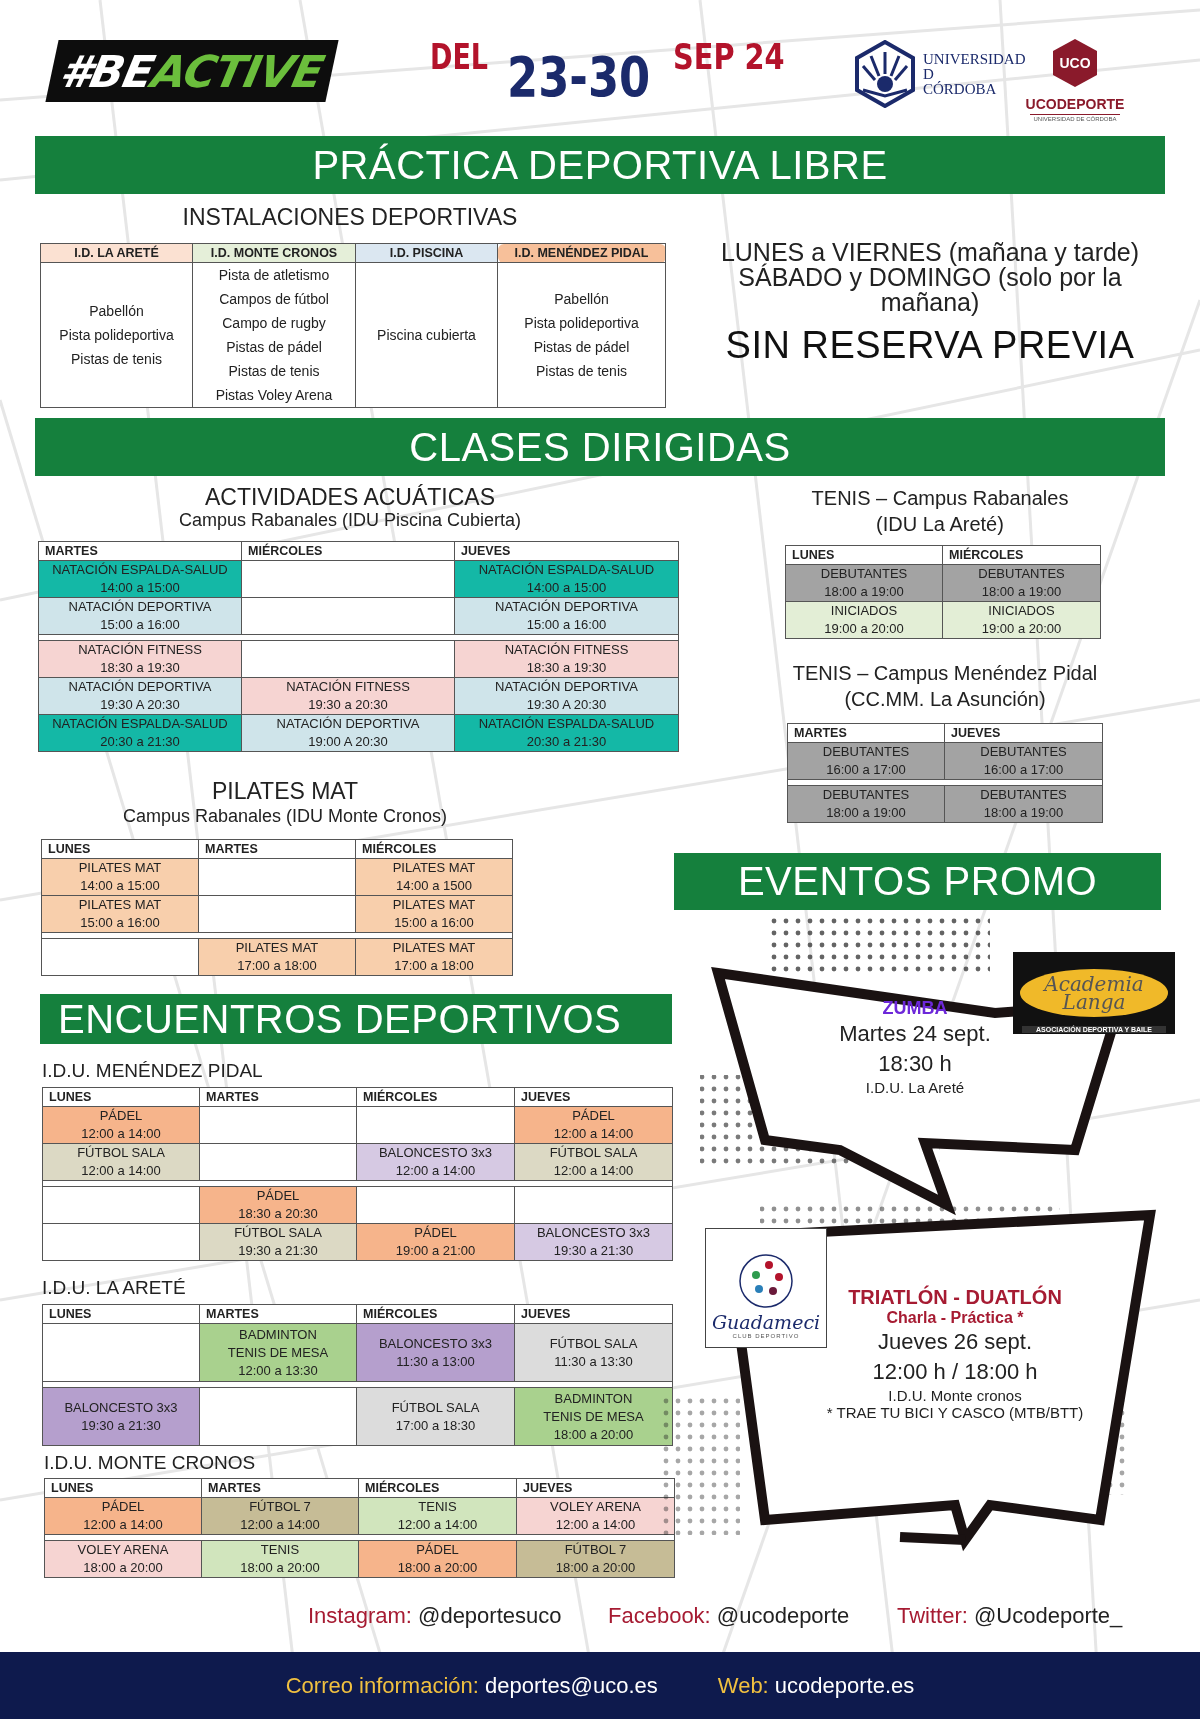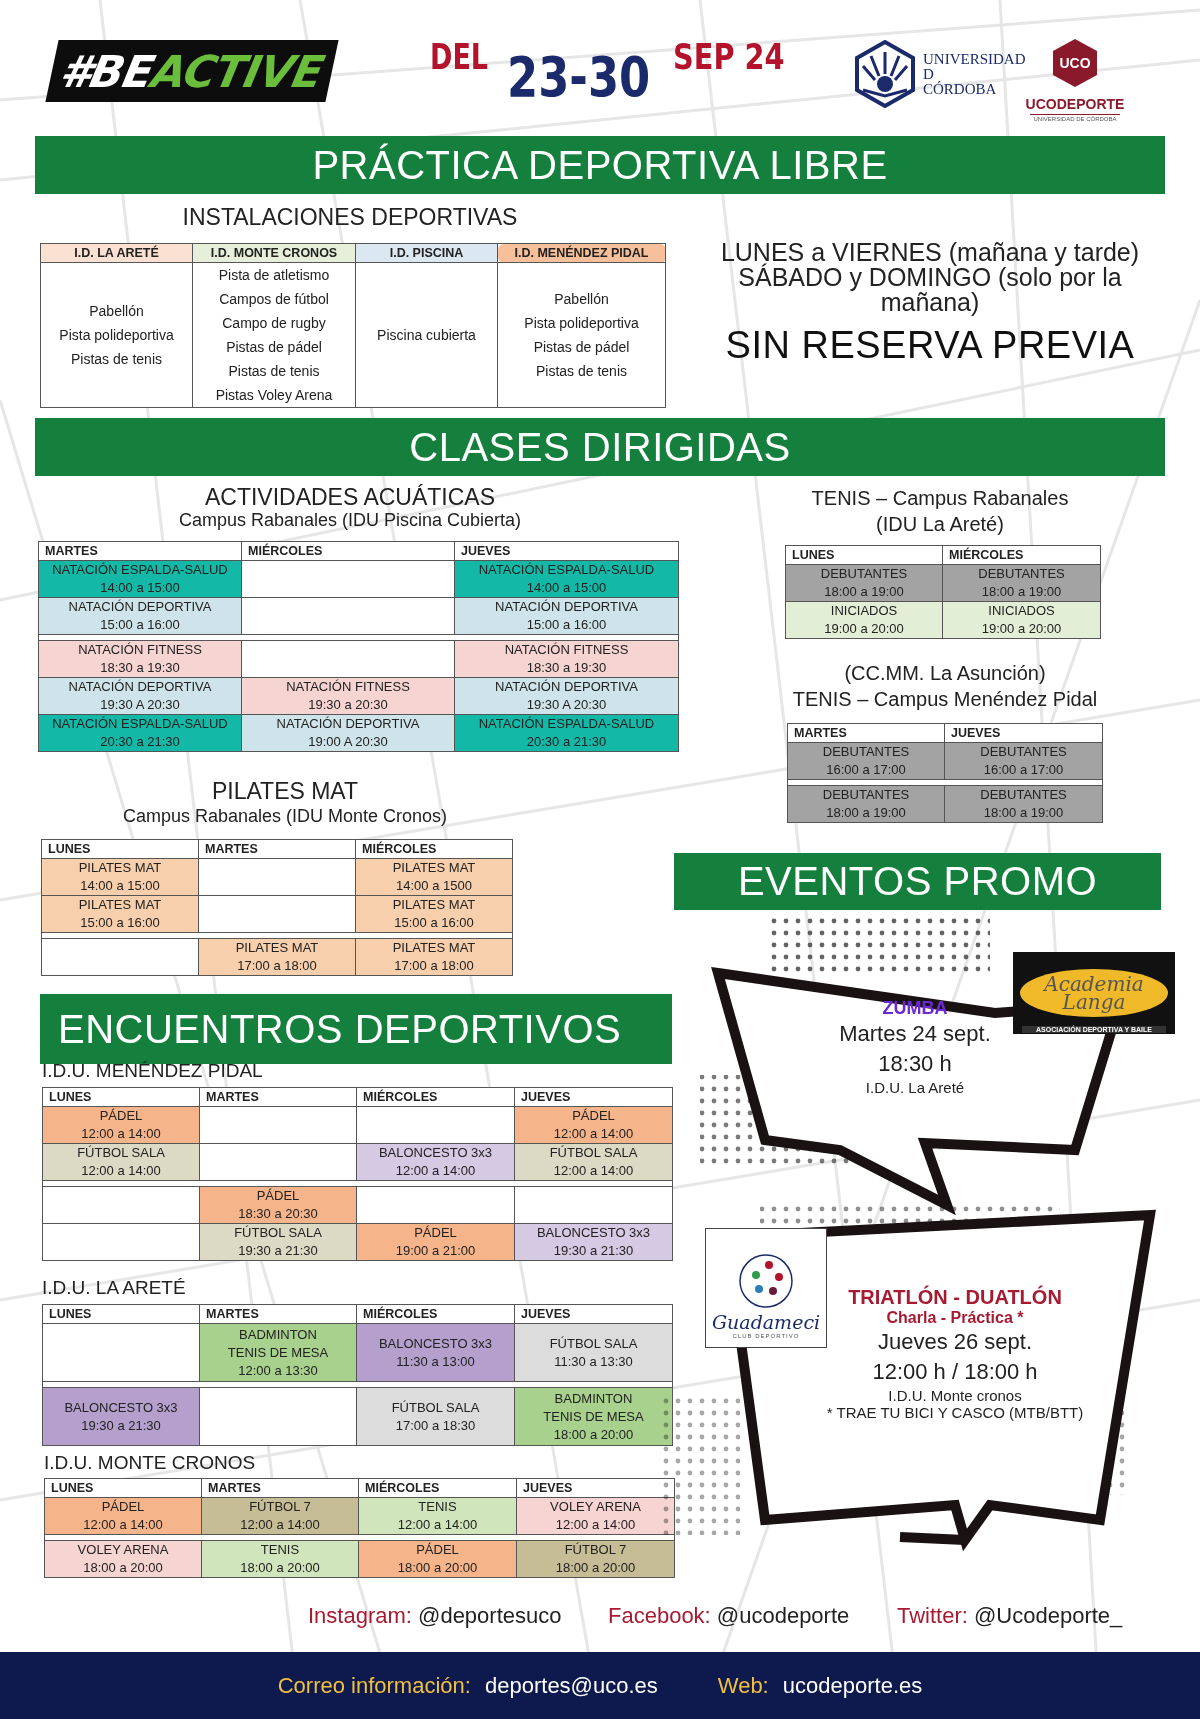--- a/index.html
+++ b/index.html
@@ -117,21 +117,21 @@
 
   .social { font-size: 22px; }
   .social .lbl { color: #a61b32; }
   .social .val { color: #222; }
 
   .footer {
     left: 0; top: 1652px; width: 1200px; height: 67px; background: #0e1a4d;
     display: flex; align-items: center; justify-content: center; gap: 60px; font-size: 22px;
   }
   .footer .lbl { color: #f0c040; }
-  .footer .val { color: #fff; margin-left: 8px; }
+  .footer .val { color: #fff; }
 </style>
 </head>
 <body>
 
 <svg class="bg-lines" viewBox="0 0 1200 1719">
   <g stroke="#e6e6e6" stroke-width="3" fill="none">
     <line x1="0" y1="100" x2="1200" y2="10"></line>
     <line x1="0" y1="180" x2="1200" y2="60"></line>
     <line x1="100" y1="0" x2="300" y2="1719"></line>
     <line x1="300" y1="0" x2="600" y2="1719"></line>
@@ -405,22 +405,22 @@
         </td>
     <td class="c-tgreen2">
           <div>INICIADOS</div>
           <div>19:00 a 20:00</div>
         </td>
   </tr>
 </tbody>
   </table>
 
 <div class="abs sub-sub" style="left:755px; top:660px; width:380px; font-size:20px; line-height:26px;">
+  <div>TENIS – Campus Menéndez Pidal</div>
   <div>(CC.MM. La Asunción)</div>
-  <div>TENIS – Campus Menéndez Pidal</div>
 </div>
 <table class="abs sched" style="left:787px; top:723px; width:315px;">
   <colgroup>
       <col style="width:157px">
       <col style="width:158px">
     </colgroup>
   <tbody>
       <tr>
     <th>MARTES</th>
     <th>JUEVES</th>
@@ -444,21 +444,21 @@
           <div>18:00 a 19:00</div>
         </td>
     <td class="c-tgreen1">
           <div>DEBUTANTES</div>
           <div>18:00 a 19:00</div>
         </td>
   </tr>
 </tbody>
   </table>
 
-<div class="abs redbar" style="left:40px; top:994px; width:632px; height:70px; justify-content:flex-start; padding-left:18px;">ENCUENTROS DEPORTIVOS</div>
+<div class="abs redbar" style="left:40px; top:994px; width:632px; height:50px; justify-content:flex-start; padding-left:18px;">ENCUENTROS DEPORTIVOS</div>
 
 <div class="abs venue" style="left:42px; top:1060px;">I.D.U. MENÉNDEZ PIDAL</div>
 <table class="abs sched" style="left:42px; top:1087px; width:630px;">
   <colgroup>
       <col style="width:157px">
       <col style="width:157px">
       <col style="width:158px">
       <col style="width:158px">
     </colgroup>
   <tbody>

